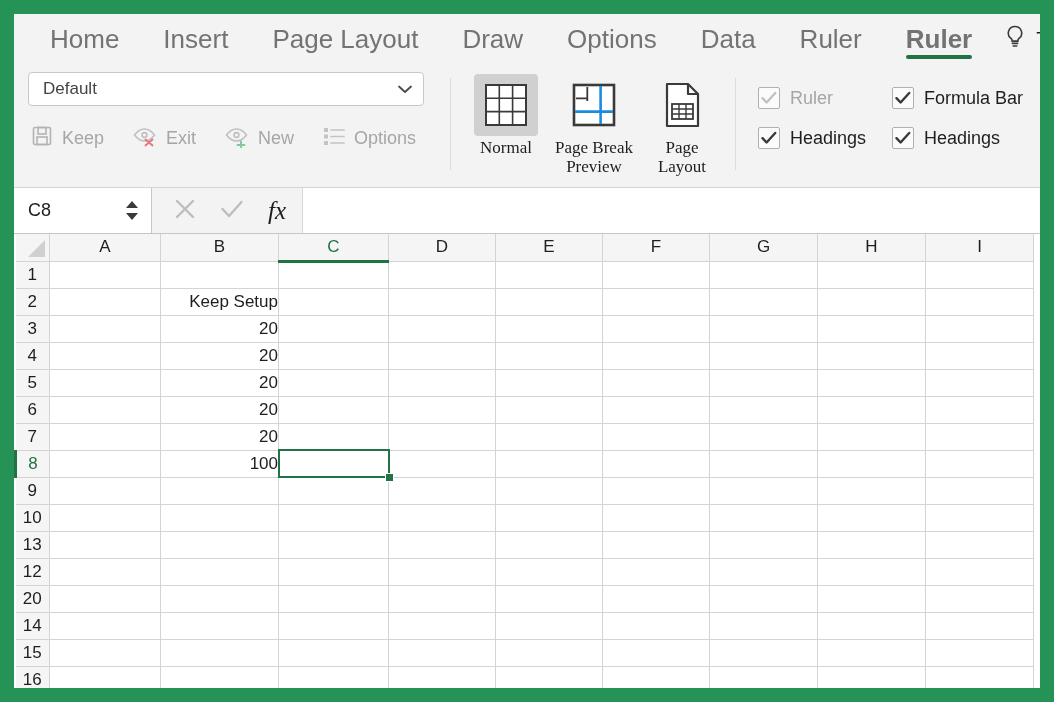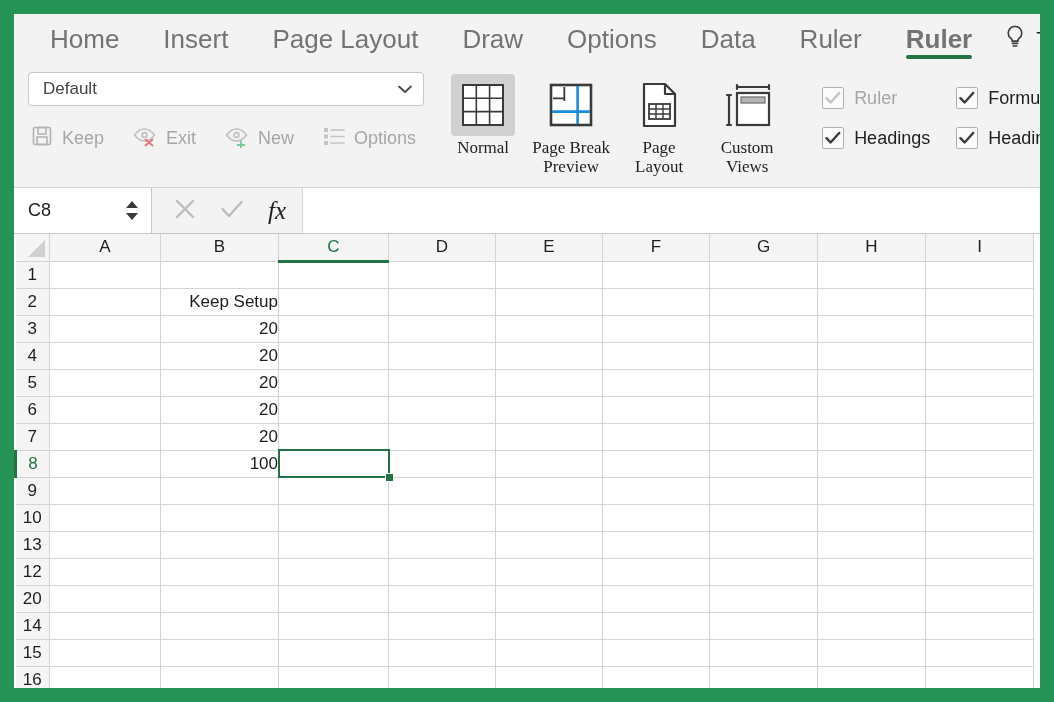--- a/index.html
+++ b/index.html
@@ -345,31 +345,20 @@
           <svg width="52" height="52" viewBox="0 0 52 52">
             <path d="M11 5h21l10 10v32H11z" fill="#fff" stroke="#3a3a3a" stroke-width="2.2" stroke-linejoin="round"></path>
             <path d="M32 5v10h10" fill="none" stroke="#3a3a3a" stroke-width="2.2" stroke-linejoin="round"></path>
             <rect x="16" y="25" width="21" height="15" fill="none" stroke="#3a3a3a" stroke-width="1.8"></rect>
             <path d="M23 25v15M30 25v15M16 30h21M16 35h21" stroke="#3a3a3a" stroke-width="1.4"></path>
           </svg>
         </span>
         <span class="cap">Page<br>Layout</span>
       </div>
 
-      <div class="bigbtn">
-        <span class="glyph">
-          <svg width="52" height="52" viewBox="0 0 52 52">
-            <path d="M16 8h32M16 6v4M48 6v4" stroke="#3a3a3a" stroke-width="2.2" stroke-linecap="round"></path>
-            <path d="M8 16v30M6 16h4M6 46h4" stroke="#3a3a3a" stroke-width="2.2" stroke-linecap="round"></path>
-            <rect x="16" y="14" width="32" height="32" fill="#fff" stroke="#3a3a3a" stroke-width="2.2"></rect>
-            <rect x="20" y="18" width="24" height="6" fill="#b5b5b5" stroke="#6d6d6d" stroke-width="1.2"></rect>
-          </svg>
-        </span>
-        <span class="cap">Custom<br>Views</span>
-      </div>
     </div>
 
     <div class="group-sep"></div>
 
     <div class="group g-show">
       <div class="chk disabled">
         <span class="cbox">
           <svg width="16" height="14" viewBox="0 0 16 14">
               <path d="M1.5 7.2 5.6 11.5 14.2 2" fill="none" stroke="#c2c2c2" stroke-width="2.4" stroke-linecap="round" stroke-linejoin="round"></path>
             </svg>

